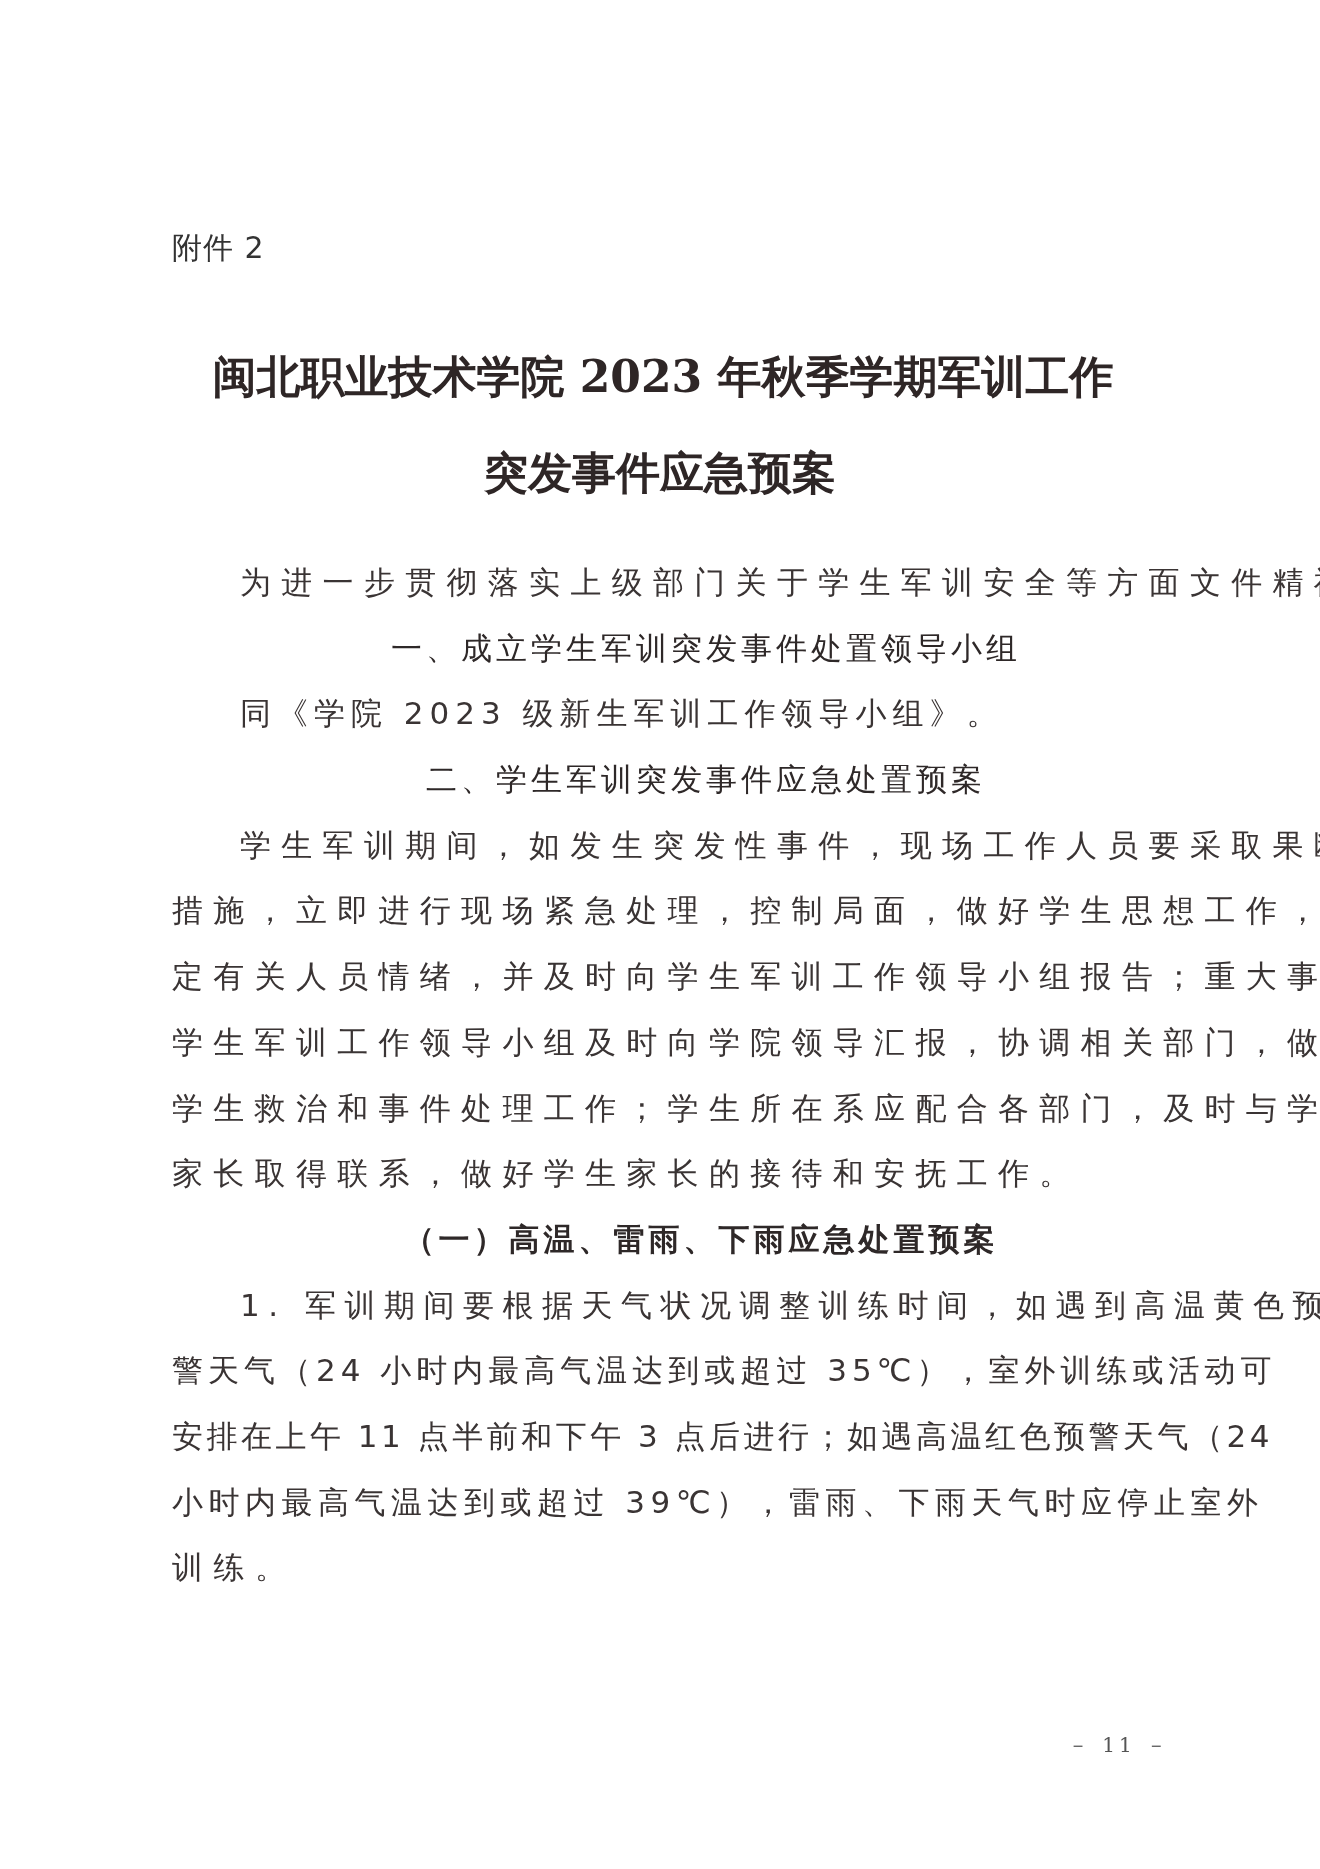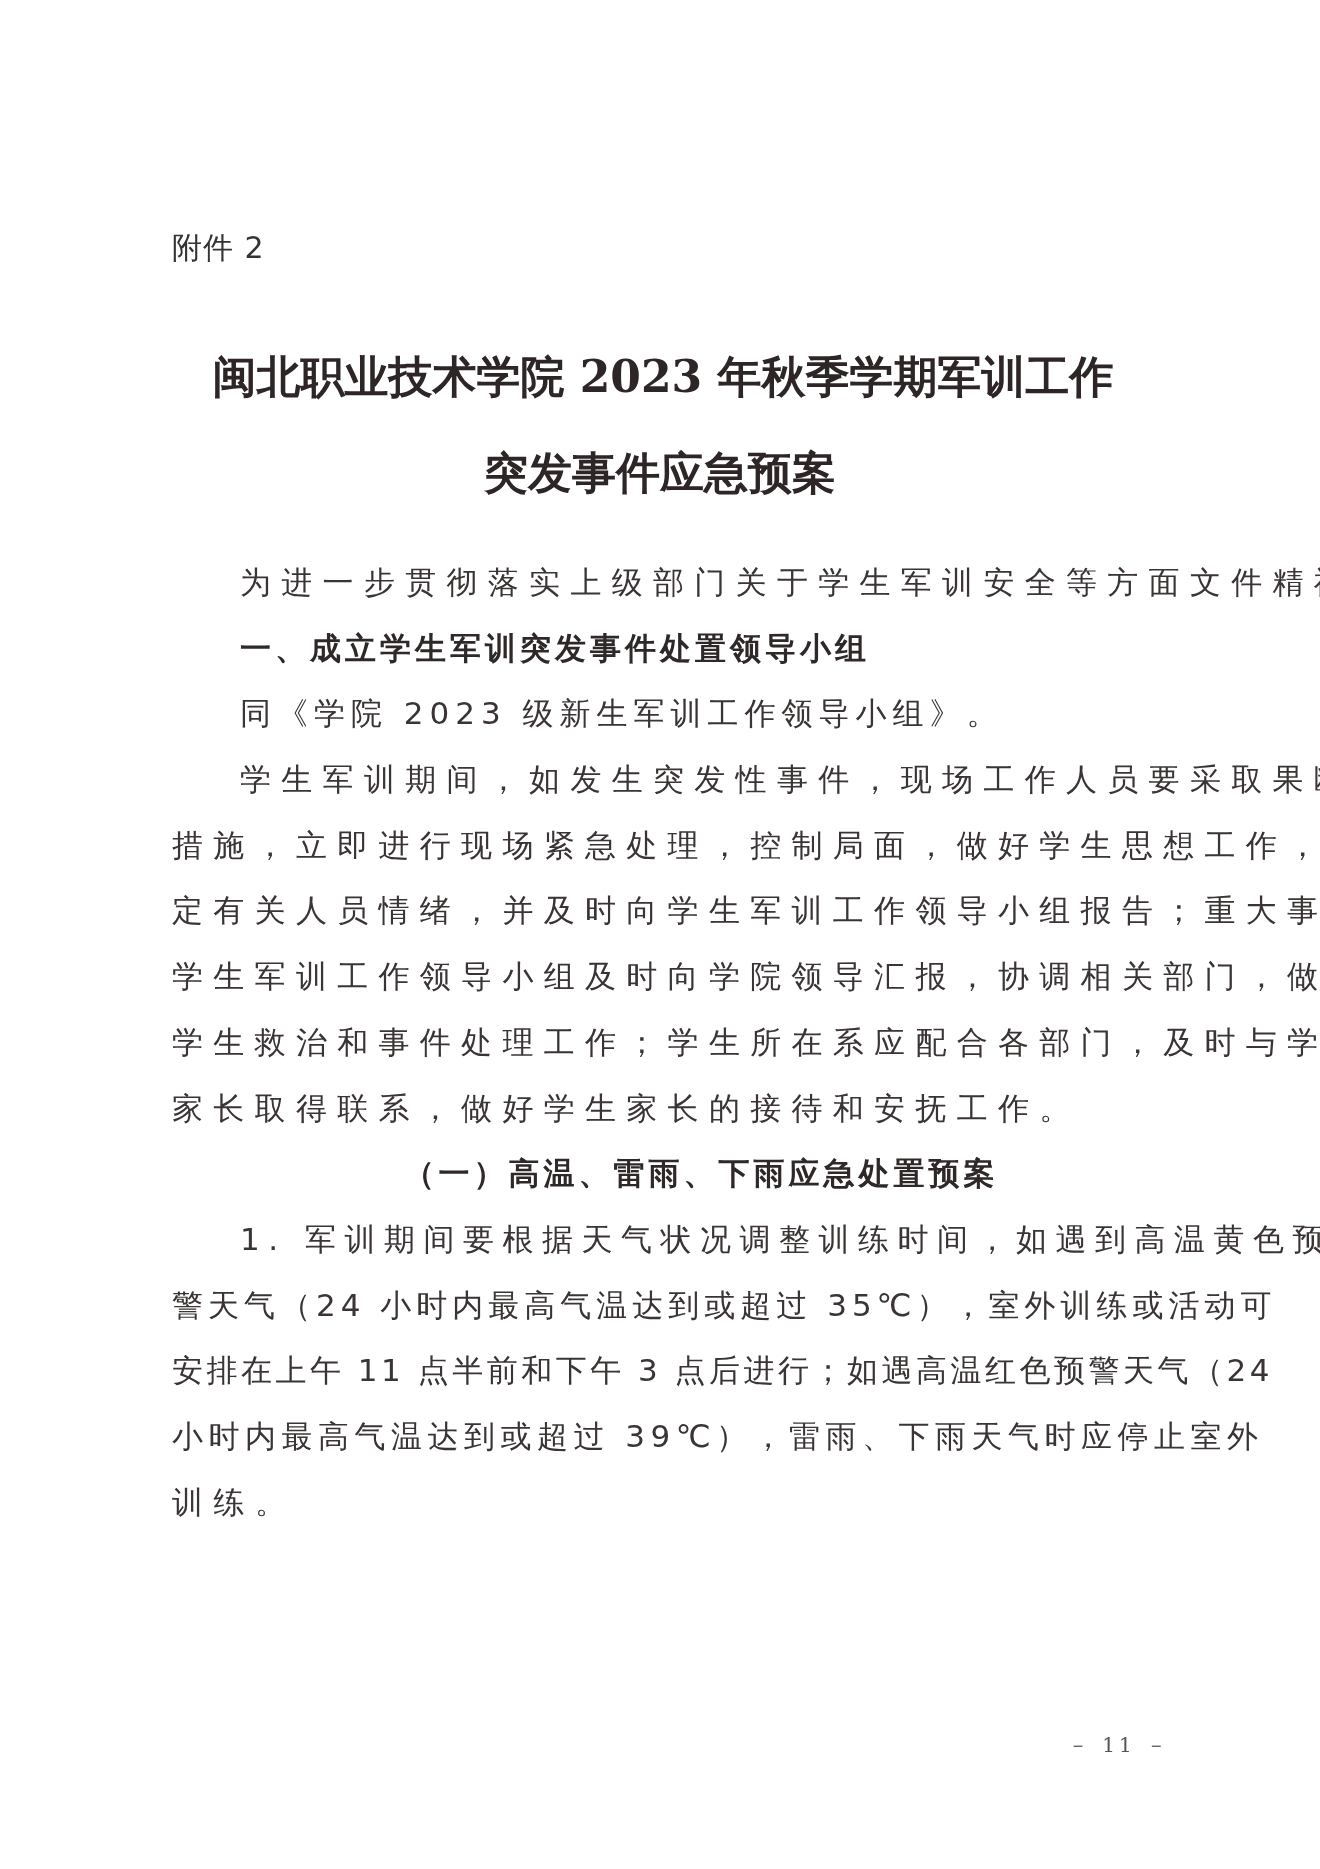--- a/index.html
+++ b/index.html
@@ -35,21 +35,21 @@
     font-size: 31px;
     line-height: 65.7px;
     color: #3a3434;
   }
   .line {
     display: block; white-space: nowrap;
     letter-spacing: 10.5px;
     height: 65.7px;
   }
   .indent { padding-left: 68px; }
-  .heading { font-weight: bold; color: #2e2828; letter-spacing: 8px; }
+  .heading { font-weight: normal; color: #2e2828; letter-spacing: 8px; text-align: center; }
   .subheading { font-weight: bold; color: #2e2828; letter-spacing: 6px; padding-left: 58px; text-align: center; }
   .pagenum {
     position: absolute; left: 1068px; top: 1732px;
     font-family: "DejaVu Serif", serif;
     font-size: 20px; color: #555;
     letter-spacing: 4px;
   }
 </style>
 </head>
 <body>
@@ -57,20 +57,21 @@
 <div class="page">
   <div class="attachment">附件 2</div>
 
   <div class="title l1">闽北职业技术学院 2023 年秋季学期军训工作</div>
   <div class="title l2">突发事件应急预案</div>
 
   <div class="body">
     <span class="line indent" style="letter-spacing:10.3px">为进一步贯彻落实上级部门关于学生军训安全等方面文件精神，</span>
     <span class="line indent heading" style="letter-spacing:4px">一、成立学生军训突发事件处置领导小组</span>
     <span class="line indent" style="letter-spacing:6px">同《学院 2023 级新生军训工作领导小组》。</span>
+    <span class="line indent heading" style="letter-spacing:4px">二、学生军训突发事件应急处置预案</span>
     <span class="line indent" style="letter-spacing:10.3px">学生军训期间，如发生突发性事件，现场工作人员要采取果断</span>
     <span class="line" style="letter-spacing:10.3px">措施，立即进行现场紧急处理，控制局面，做好学生思想工作，稳</span>
     <span class="line" style="letter-spacing:10.3px">定有关人员情绪，并及时向学生军训工作领导小组报告；重大事件，</span>
     <span class="line" style="letter-spacing:10.3px">学生军训工作领导小组及时向学院领导汇报，协调相关部门，做好</span>
     <span class="line" style="letter-spacing:10.3px">学生救治和事件处理工作；学生所在系应配合各部门，及时与学生</span>
     <span class="line" style="letter-spacing:10.3px">家长取得联系，做好学生家长的接待和安抚工作。</span>
     <span class="line subheading" style="letter-spacing:4px">（一）高温、雷雨、下雨应急处置预案</span>
     <span class="line indent" style="letter-spacing:8.5px">1. 军训期间要根据天气状况调整训练时间，如遇到高温黄色预</span>
     <span class="line" style="letter-spacing:5px">警天气（24 小时内最高气温达到或超过 35℃），室外训练或活动可</span>
     <span class="line" style="letter-spacing:3.5px">安排在上午 11 点半前和下午 3 点后进行；如遇高温红色预警天气（24</span>

